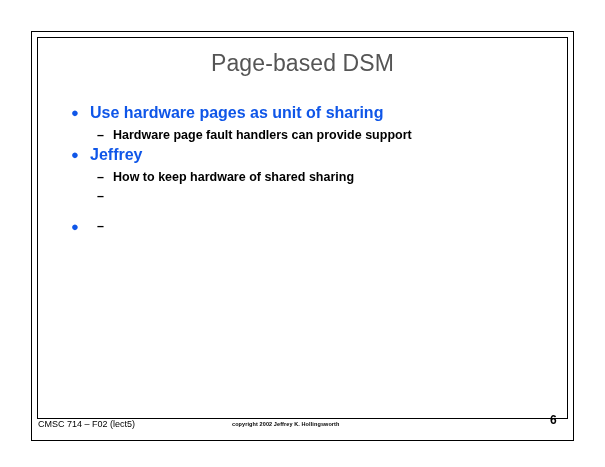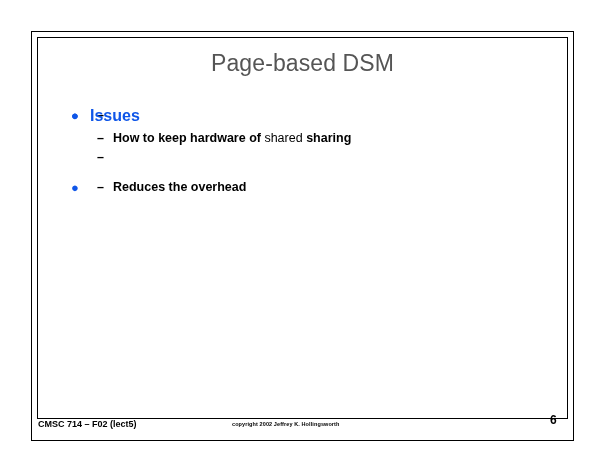--- a/index.html
+++ b/index.html
@@ -91,31 +91,31 @@
     white-space: nowrap;
   }
   .bullet-l2 .marker {
     position: absolute;
     left: 37px;
     top: 0;
     font-size: 12.5px;
     line-height: 18px;
     color: #000000;
   }
-  .bullet-l2 .emph { font-weight: normal; }
+  .bullet-l2 .emph { font-weight: bold; }
 
   .spacer-block { height: 27px; }
 
   
   #footer-left {
     position: absolute;
     left: 38px;
     top: 419px;
     font-size: 9px;
-    font-weight: bold;
+    font-weight: normal;
     color: #000000;
     white-space: nowrap;
   }
   #footer-copyright {
     position: absolute;
     left: 232px;
     top: 421px;
     font-size: 5.5px;
     font-weight: bold;
     color: #000000;
@@ -139,49 +139,50 @@
 <div id="slide-outer-frame"></div>
 <div id="slide-inner-frame"></div>
 
 <div id="slide-title">Page-based DSM</div>
 
 <div id="slide-body">
 
   <div class="bullet-group">
     <div class="bullet-l1">
       <span class="marker">●</span>
+      <span>Use hardware pages as unit of sharing</span>
     </div>
     <div class="bullet-l2">
       <span class="marker">–</span>
+      <span>Hardware page fault handlers can provide support</span>
     </div>
   </div>
 
   <div class="bullet-group">
     <div class="bullet-l1">
       <span class="marker">●</span>
-      <span>Issues</span>
+      <span>Jeffrey</span>
     </div>
     <div class="bullet-l2">
       <span class="marker">–</span>
       <span>How to keep hardware of </span><span class="emph">shared</span><span> sharing</span>
     </div>
     <div class="bullet-l2">
       <span class="marker">–</span>
     </div>
   </div>
 
   <div class="spacer-block"></div>
 
   <div class="bullet-group">
     <div class="bullet-l1">
       <span class="marker">●</span>
     </div>
     <div class="bullet-l2">
       <span class="marker">–</span>
-      <span>Reduces the overhead</span>
     </div>
   </div>
 
 </div>
 
 <div id="footer-left">CMSC 714 – F02  (lect5)</div>
 
 <div id="footer-copyright">copyright 2002  Jeffrey K. Hollingsworth</div>
 
 <div id="footer-page-number">6</div>

